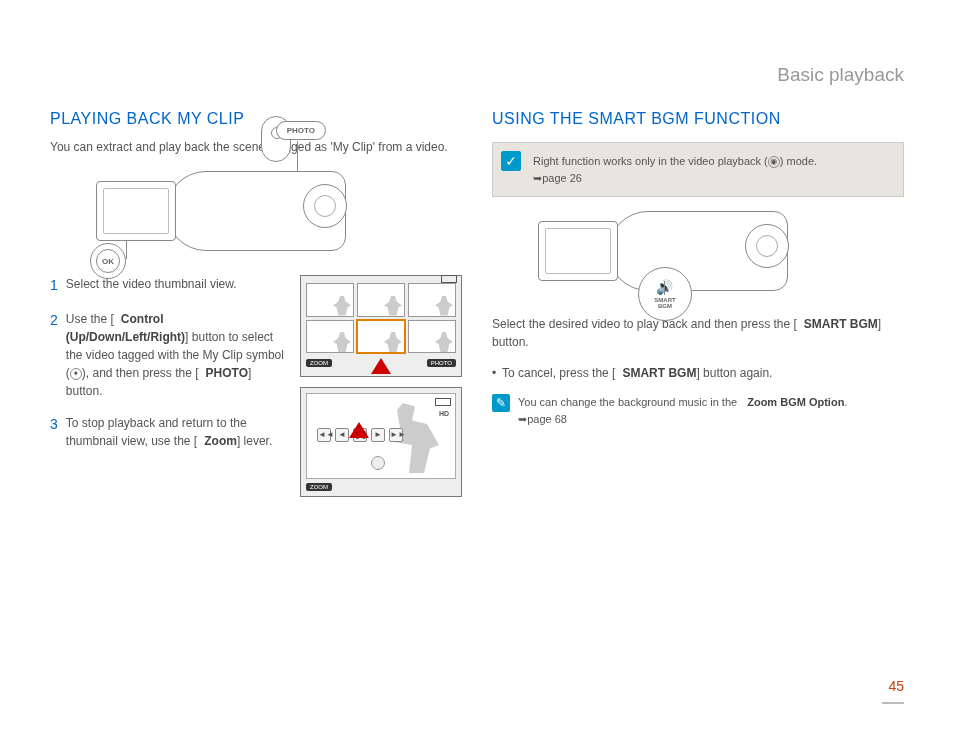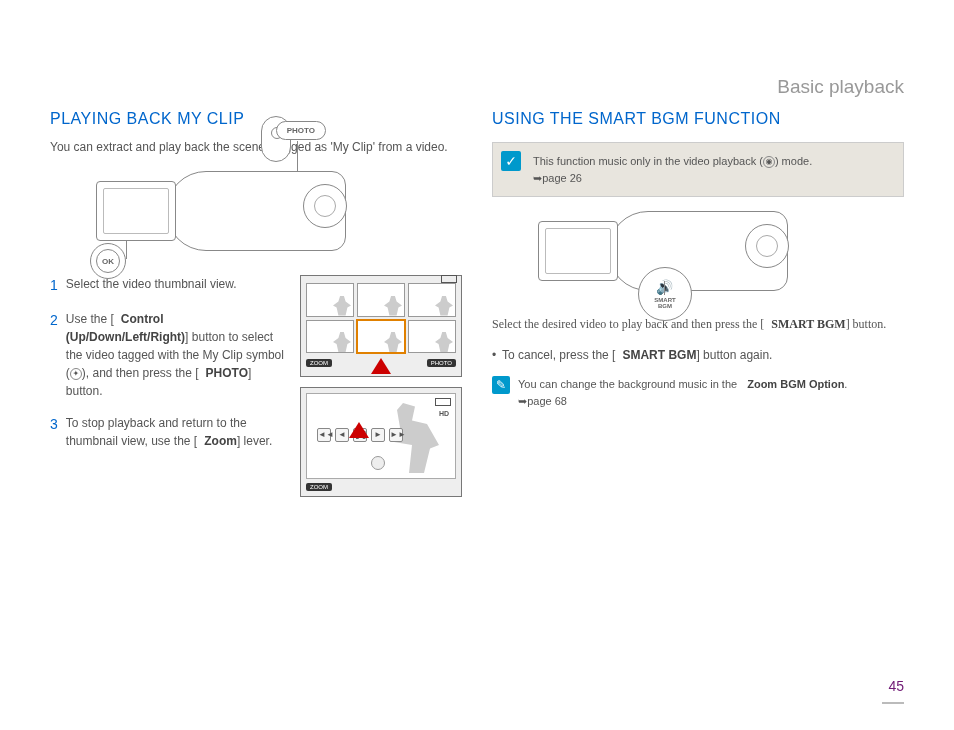--- a/index.html
+++ b/index.html
@@ -7,21 +7,21 @@
     width: 954px;
     height: 730px;
     font-family: Arial, Helvetica, sans-serif;
     color: #555;
     background: #fff;
     position: relative;
     padding: 60px 50px 30px 50px;
   }
   .page-header {
     position: absolute;
-    top: 76px;
+    top: 64px;
     right: 50px;
     font-size: 19px;
     color: #999;
     font-weight: 300;
   }
   .columns {
     display: flex;
     gap: 30px;
     margin-top: 50px;
   }
@@ -308,21 +308,21 @@
     font-size: 12px;
     flex-shrink: 0;
     border-radius:2px;
   }
   .page-ref { color: #555; }
   .page-num {
     position: absolute;
     right: 50px;
     bottom: 36px;
     font-size: 14px;
-    color: #701a75;
+    color: #c2410c;
   }
   .page-num-line{
     position:absolute;
     right:50px;
     bottom:26px;
     width:22px;
     height:2px;
     background:#bbb;
   }
   b { font-weight: bold; color:#444;padding-left:7px;}
@@ -432,37 +432,37 @@
         </div>
       </div>
     </div>
   </div>
 
   <div class="col">
     <h2 class="section-title">USING THE SMART BGM FUNCTION</h2>
 
     <div class="note-box">
       <div class="note-icon">✓</div>
-      <span>This function music only in the video playback (</span><span class="fig-icon">◉</span><span>) mode.</span><br>
+      <span>Right function works only in the video playback (</span><span class="fig-icon">◉</span><span>) mode.</span><br>
       <span class="page-ref">➥page 26</span>
     </div>
 
     <div class="hero-illus">
       <div class="camcorder">
         <div class="cam-body">
             <div class="cam-lens"></div>
           </div>
         <div class="cam-screen"></div>
         <div class="callout smart" style="white-space:pre;">SMART
 BGM</div>
         <div class="callout-line" style="bottom:-4px; left:56px; width:1px; height:14px;"></div>
       </div>
     </div>
 
-    <p class="intro" style="margin-top:20px;font-family:Liberation Serif, serif;">
+    <p class="intro" style="margin-top:20px;">
       <span>Select the desired video to play back and then press the [</span><b>SMART BGM</b><span>] button.</span>
     </p>
     <div class="sub-bullet" style="margin-left:0; font-size:12px;">
       <span>To cancel, press the [</span><b>SMART BGM</b><span>] button again.</span>
     </div>
 
     <div class="note-inline">
       <div class="icon">✎</div>
       <div>
         <span>You can change the background music in the </span><b>Zoom BGM Option</b><span>.</span><br>

